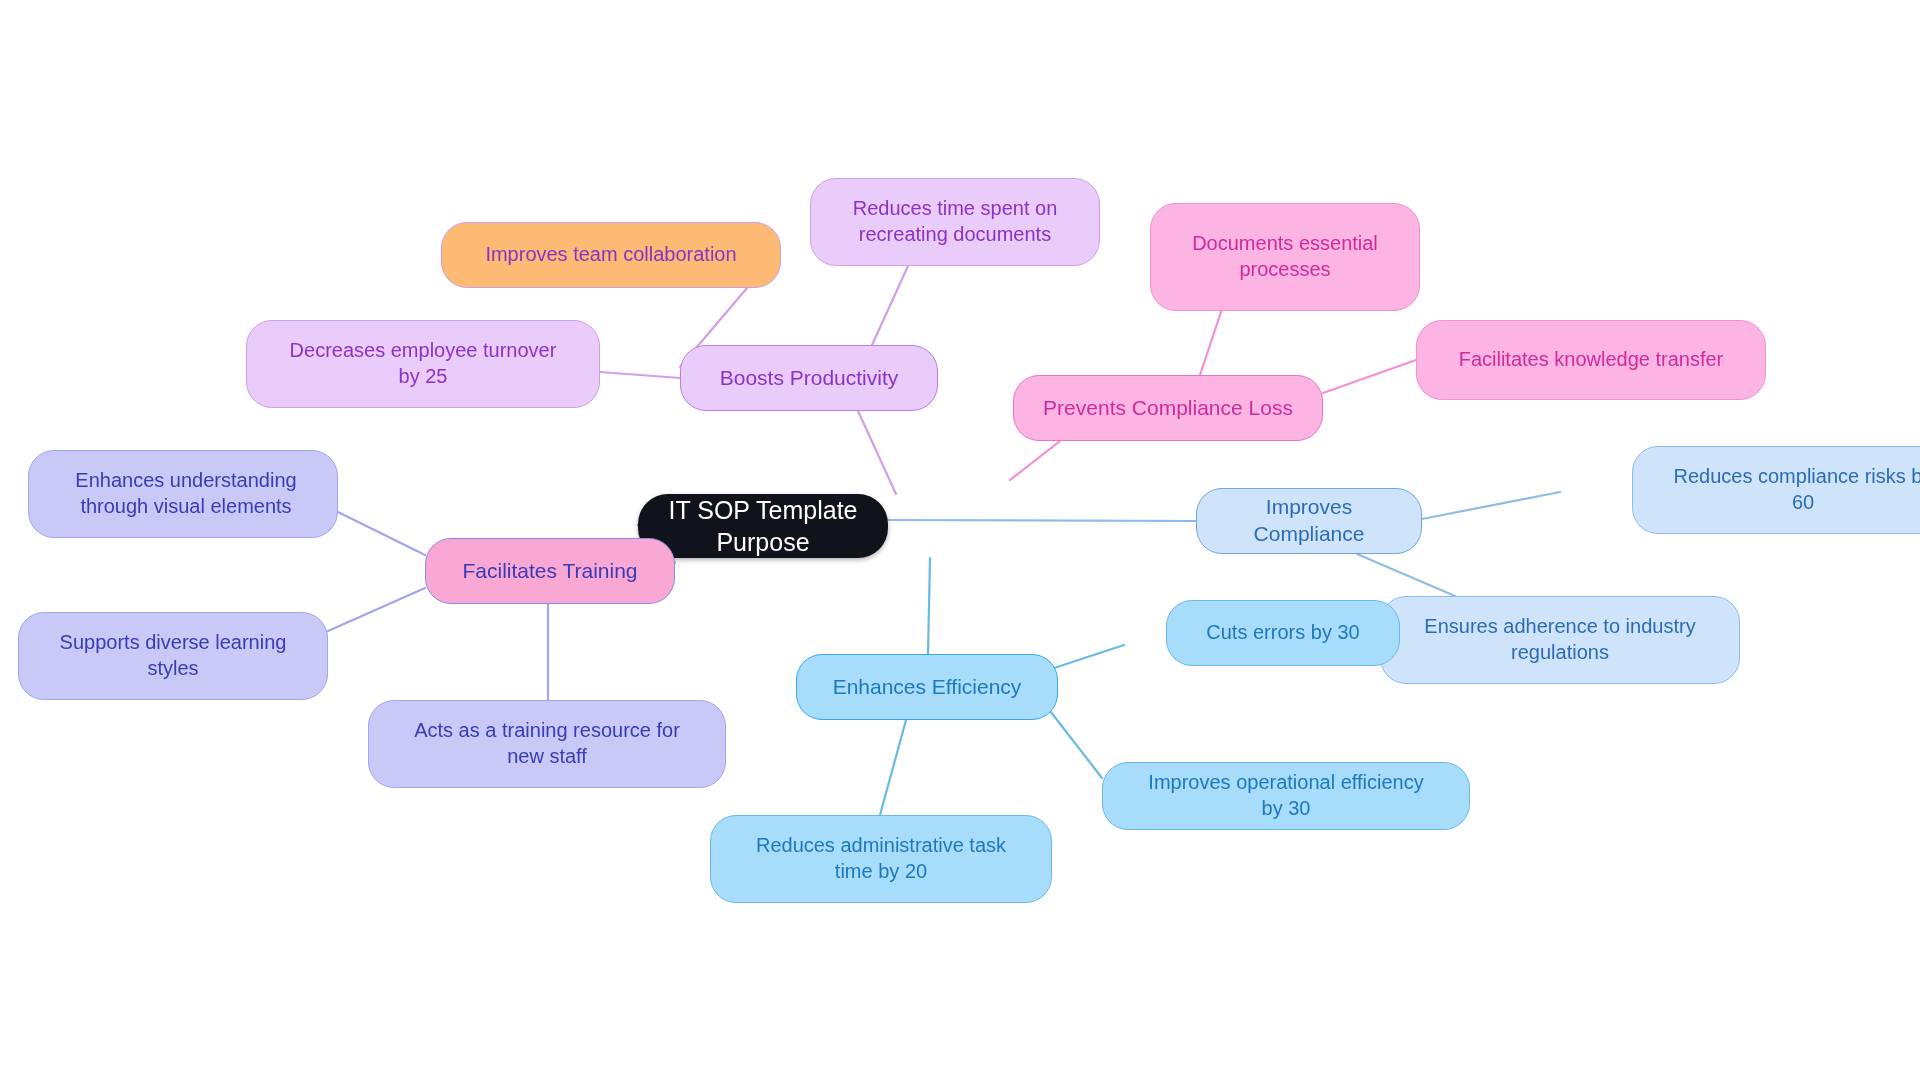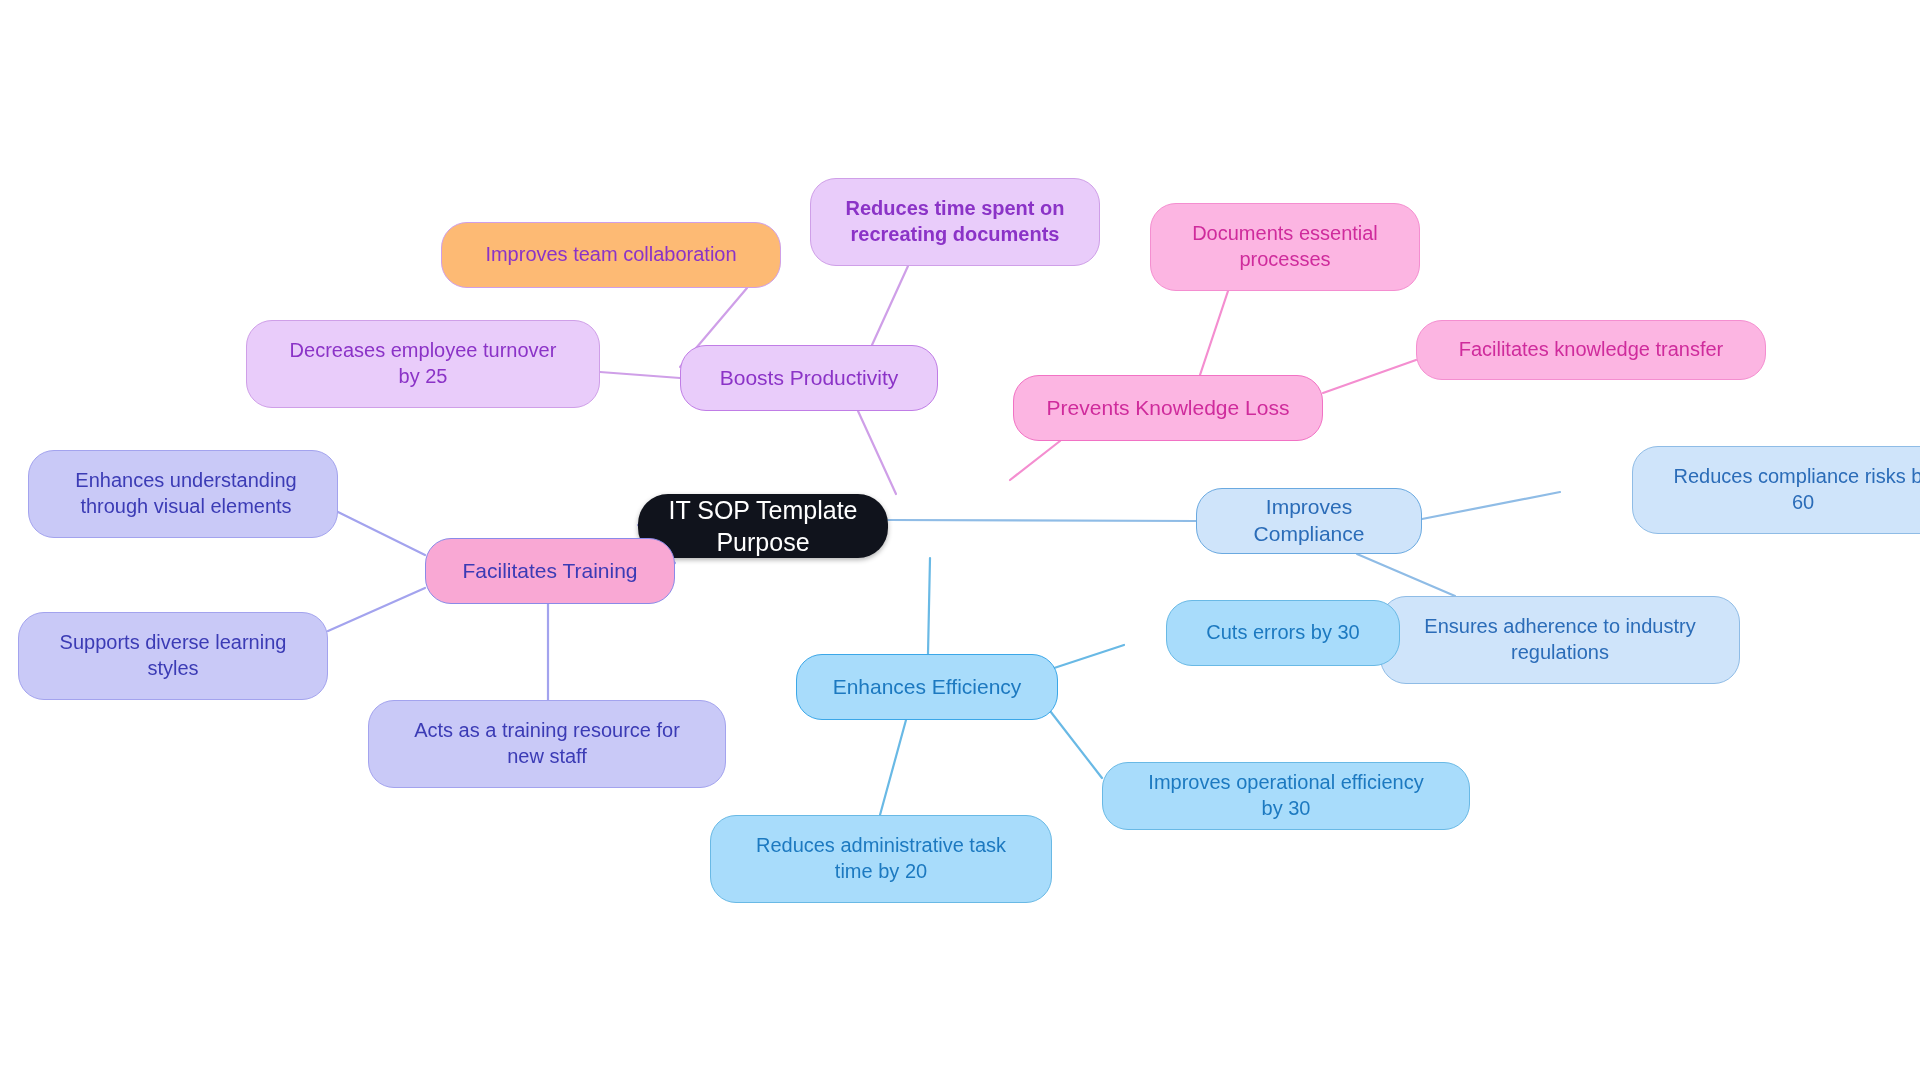--- a/index.html
+++ b/index.html
@@ -95,20 +95,20 @@
       <div class="node leaf" style="left: 28px; top: 450px; width: 310px; height: 88px; background: rgb(201, 201, 247); border-color: rgb(163, 163, 238); color: rgb(59, 59, 181); padding-left: 20px;">Enhances understanding
 through visual elements</div>
       <div class="node leaf" style="left: 18px; top: 612px; width: 310px; height: 88px; background: rgb(201, 201, 247); border-color: rgb(163, 163, 238); color: rgb(59, 59, 181);">Supports diverse learning
 styles</div>
       <div class="node leaf" style="left: 368px; top: 700px; width: 358px; height: 88px; background: rgb(201, 201, 247); border-color: rgb(163, 163, 238); color: rgb(59, 59, 181);">Acts as a training resource for
 new staff</div>
       <div class="node branch" style="left: 680px; top: 345px; width: 258px; height: 66px; background: rgb(233, 204, 250); border-color: rgb(192, 125, 230); color: rgb(139, 51, 199);">Boosts Productivity</div>
       <div class="node leaf" style="left: 441px; top: 222px; width: 340px; height: 66px; background: #fdba74; border-color: rgb(207, 159, 232); color: rgb(139, 51, 199);">Improves team collaboration</div>
       <div class="node leaf" style="left: 246px; top: 320px; width: 354px; height: 88px; background: rgb(233, 204, 250); border-color: rgb(207, 159, 232); color: rgb(139, 51, 199);">Decreases employee turnover
 by 25</div>
-      <div class="node leaf" style="left: 810px; top: 178px; width: 290px; height: 88px; background: rgb(233, 204, 250); border-color: rgb(207, 159, 232); color: rgb(139, 51, 199); font-weight: bold;">Reduces time spent on
+      <div class="node leaf" style="left: 810px; top: 178px; width: 290px; height: 88px; background: rgb(233, 204, 250); border-color: rgb(207, 159, 232); color: rgb(139, 51, 199);">Reduces time spent on
 recreating documents</div>
-      <div class="node branch" style="left: 1013px; top: 375px; width: 310px; height: 66px; background: rgb(252, 181, 226); border-color: rgb(241, 114, 196); color: rgb(207, 43, 156);">Prevents Knowledge Loss</div>
-      <div class="node leaf" style="left: 1150px; top: 203px; width: 270px; height: 88px; background: rgb(252, 181, 226); border-color: rgb(244, 142, 208); color: rgb(207, 43, 156);">Documents essential
+      <div class="node branch" style="left: 1013px; top: 375px; width: 310px; height: 66px; background: rgb(252, 181, 226); border-color: rgb(241, 114, 196); color: rgb(207, 43, 156);">Prevents Compliance Loss</div>
+      <div class="node leaf" style="left: 1150px; top: 203px; width: 270px; height: 108px; background: rgb(252, 181, 226); border-color: rgb(244, 142, 208); color: rgb(207, 43, 156);">Documents essential
 processes</div>
-      <div class="node leaf" style="left: 1416px; top: 320px; width: 350px; height: 60px; background: rgb(252, 181, 226); border-color: rgb(244, 142, 208); color: rgb(207, 43, 156);">Facilitates knowledge transfer</div>
+      <div class="node leaf" style="left: 1416px; top: 320px; width: 350px; height: 80px; background: rgb(252, 181, 226); border-color: rgb(244, 142, 208); color: rgb(207, 43, 156);">Facilitates knowledge transfer</div>
     </div>
 </div>
 
 </body></html>

